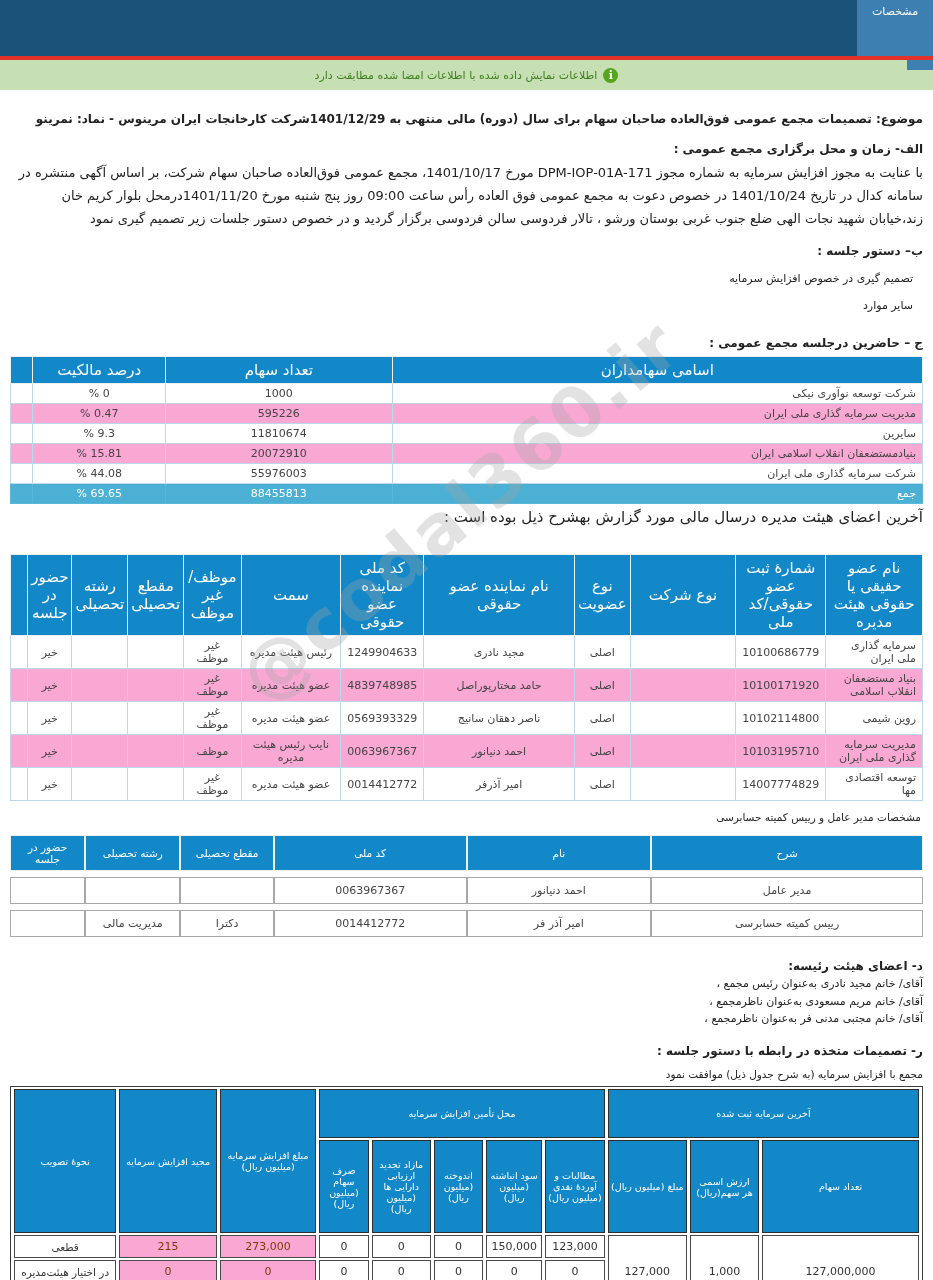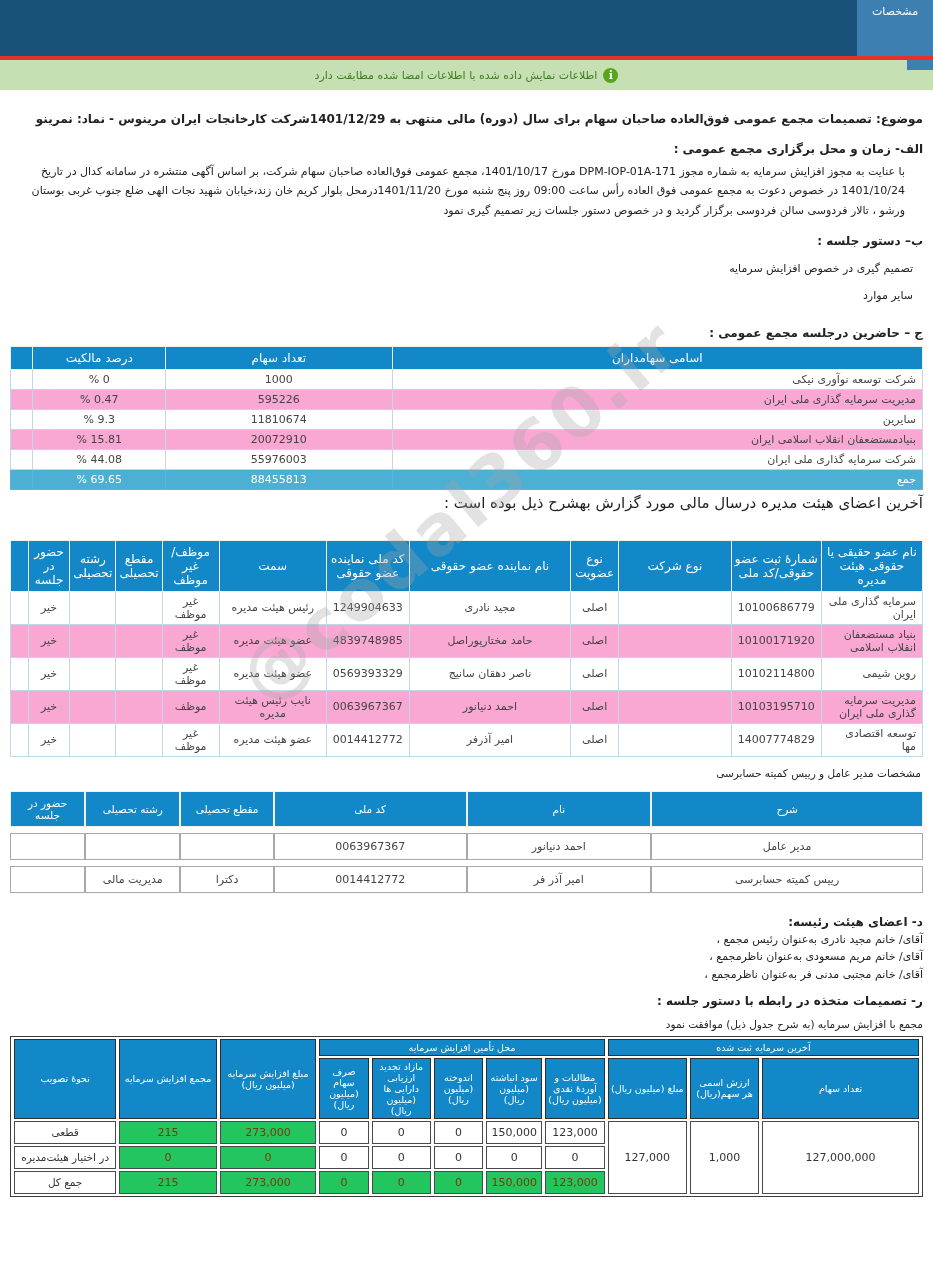--- a/index.html
+++ b/index.html
@@ -23,51 +23,51 @@
   }
   .info-icon {
     display:inline-block; width:15px; height:15px; border-radius:50%;
     background:#55a61d; color:#fff; font-size:11px; font-weight:bold;
     text-align:center; line-height:15px; font-family:"DejaVu Serif", serif;
   }
   
   .content { padding:22px 10px 0 10px; position:relative; }
   .subject { font-size:12px; font-weight:bold; margin:0 0 16px 0; }
   .sec-title { font-size:12px; font-weight:bold; margin:14px 0 6px 0; }
-  .para { font-size:11px; line-height:1.75; margin:4px 18px 10px 0; color:#222; }
+  .para { font-size:13px; line-height:1.75; margin:4px 0 10px 0; color:#222; }
   .agenda-item { font-size:11px; margin:14px 10px 0 0; }
   .small-note { font-size:10.5px; margin:10px 2px 4px 0; color:#222; }
   .num { direction:ltr; unicode-bidi:isolate; display:inline-block; }
   
   table { border-collapse:collapse; width:913px; margin:6px 0 4px 0; }
   .tbl { border:1px solid #3c3c3c; }
   .tbl th {
-    background:#1388c9; color:#fff; font-weight:normal; font-size:12px;
+    background:#1388c9; color:#fff; font-weight:normal; font-size:15px;
     border:1px solid #efefef; padding:4px 3px; text-align:center;
   }
   .tbl td {
     border:1px solid #bcd8ea; font-size:11px; color:#444;
     padding:3px 6px; text-align:center; background:#fff; height:20px;
   }
   .tbl td.txt { text-align:right; }
   .tbl tr.alt td { background:#f9a8d4; }
   .tbl tr.total td { background:#4bb0d3; color:#fff; border-color:#59b8d8; }
   
   .tbl-ceo { border-collapse:separate; border-spacing:0 6px; }
   .tbl-ceo th { background:#1388c9; color:#fff; font-weight:normal; font-size:10.5px;
     border:1px solid #efefef; padding:5px 3px; text-align:center; }
   .tbl-ceo td { border:1px solid #a8a8a8; font-size:11px; color:#444; padding:6px 6px;
     text-align:center; background:#fff; }
   
   .tbl-cap { border-collapse:separate; border-spacing:3px 2px; border:1px solid #3c3c3c; width:913px; }
   .tbl-cap th { background:#1388c9; color:#fff; font-weight:normal; font-size:9.5px;
-    border:1px solid #2e2e2e; padding:2px 2px; text-align:center; }
+    border:1px solid #2e2e2e; padding:18px 2px; text-align:center; }
   .tbl-cap td { border:1px solid #4a4a4a; font-size:11px; color:#333; padding:4px 3px;
     text-align:center; background:#fff; }
-  .tbl-cap td.hl { background:#22c55e; color:#7c3a07; }
+  .tbl-cap td.hl { background:#f9a8d4; color:#7c3a07; }
   .tbl-cap td.method { font-size:10.5px; }
   .watermark {
     position:absolute; top:470px; left:110px; width:700px; text-align:center;
     transform:rotate(-40deg); font-size:70px; letter-spacing:3px;
     color:rgba(165,165,165,0.32); direction:ltr; pointer-events:none; z-index:6;
     font-weight:bold;
   }
   .members div { font-size:11px; line-height:1.6; }
 </style>
 </head>
@@ -293,42 +293,42 @@
   </tbody>
     </table>
 
   <div class="sec-title" style="margin-top:16px;margin-bottom:2px">د- اعضای هیئت رئیسه:</div>
   <div class="members">
     <div>آقای/ خانم  مجید نادری  به‌عنوان رئیس مجمع ،</div>
     <div>آقای/ خانم  مریم مسعودی  به‌عنوان ناظرمجمع ،</div>
     <div>آقای/ خانم  مجتبی مدنی فر  به‌عنوان ناظرمجمع ،</div>
   </div>
 
-  <div class="sec-title" style="margin-top:10px">ر- تصمیمات متخذه در رابطه با دستور جلسه :</div>
+  <div class="sec-title" style="margin-top:16px">ر- تصمیمات متخذه در رابطه با دستور جلسه :</div>
   <div style="font-size:10.5px;margin-top:10px">مجمع با افزایش سرمایه (به شرح جدول ذیل) موافقت نمود</div>
   <table class="tbl-cap">
     <colgroup>
         <col style="width:160px">
         <col style="width:70px">
         <col style="width:80px">
         <col style="width:60px">
         <col style="width:56px">
         <col style="width:50px">
         <col style="width:60px">
         <col style="width:50px">
         <col style="width:98px">
         <col style="width:100px">
         <col style="width:104px">
       </colgroup>
     <tbody>
         <tr>
       <th colspan="3">آخرین سرمایه ثبت شده</th>
       <th colspan="5">محل تأمین  افزایش سرمایه</th>
       <th rowspan="2">مبلغ  افزایش سرمایه (میلیون ریال)</th>
-      <th rowspan="2">مجمع افزایش سرمایه</th>
+      <th rowspan="2">مجید افزایش سرمایه</th>
       <th rowspan="2">نحوهٔ تصویب</th>
     </tr>
     <tr>
       <th>تعداد سهام</th>
       <th>ارزش اسمی هر سهم(ریال)</th>
       <th>مبلغ (میلیون ریال)</th>
       <th>مطالبات و آوردهٔ نقدی (میلیون ریال)</th>
       <th>سود انباشته (میلیون ریال)</th>
       <th>اندوخته (میلیون ریال)</th>
       <th>مازاد تجدید ارزیابی دارایی ها (میلیون ریال)</th>

